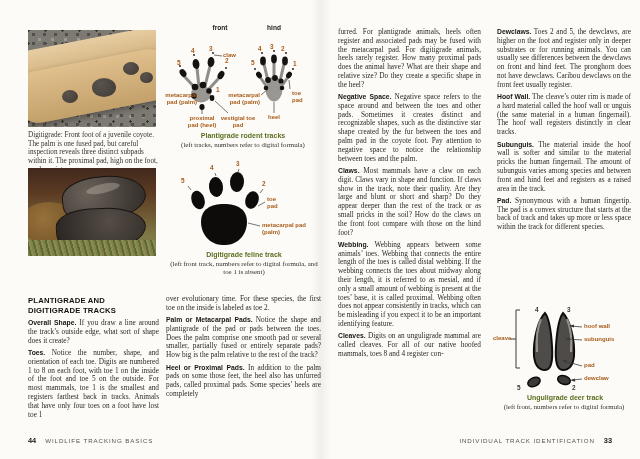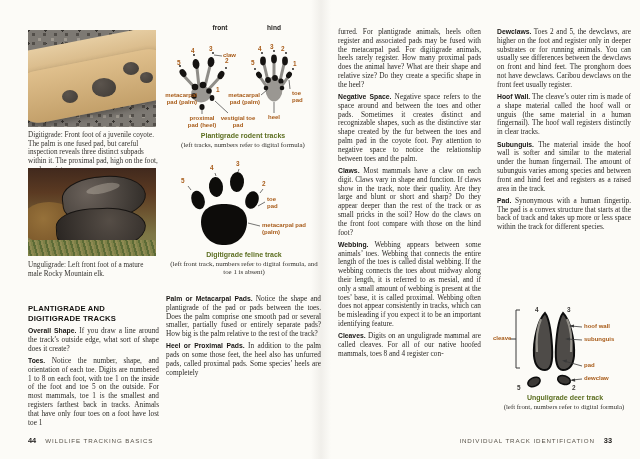--- a/index.html
+++ b/index.html
@@ -16,21 +16,21 @@
   }
   .gutter{position:absolute;left:311px;top:0;width:20px;height:459px;
     background:linear-gradient(90deg,rgba(0,0,0,0),rgba(90,80,70,0.07) 50%,rgba(0,0,0,0));}
 
   
   .col{position:absolute;text-align:justify;font-size:7.3px;line-height:8.8px;}
   .para{margin:0 0 3.5px 0;}
   .para:last-child{margin-bottom:0;}
   .lead{font-family:"Liberation Sans",sans-serif;font-weight:bold;font-size:6.8px;color:#181614;}
   .subhead{font-family:"Liberation Sans",sans-serif;font-weight:bold;font-size:7.7px;
-    line-height:9.6px;letter-spacing:0.2px;color:#141210;text-align:left;margin:12px 0 4px 0;}
+    line-height:9.6px;letter-spacing:0.2px;color:#141210;text-align:left;margin:4px 0 4px 0;}
   .subhead.inrun{margin:2px 0 3.5px 0;}
   .photo-caption{position:absolute;font-size:7.2px;line-height:8.7px;text-align:left;color:#34322e;}
 
   
   .fig{position:absolute;}
   .fig svg{position:absolute;left:0;top:0;}
   .fig-num{position:absolute;font-family:"Liberation Sans",sans-serif;font-weight:bold;
     font-size:6.4px;line-height:7px;color:var(--orange);}
   .fig-num.dark{color:#3a3836;}
   .fig-label{position:absolute;font-family:"Liberation Sans",sans-serif;font-weight:bold;
@@ -99,21 +99,20 @@
   </div>
   <div class="photo-caption" style="left:28px;top:131px;width:131px;">Digitigrade: Front foot of a juvenile coyote. The palm is one fused pad, but careful inspection reveals three distinct subpads within it. The proximal pad, high on the foot, rarely registers.</div>
 
   <div class="photo photo2">
     <div class="fur"></div>
     <div class="hoof hoof1"></div>
     <div class="hoof hoof2"></div>
     <div class="hoof-shine"></div>
     <div class="grass"></div>
   </div>
-  <div class="photo-caption" style="left:28px;top:261px;width:131px;">Unguligrade: Left front foot of a mature male Rocky Mountain elk.</div>
 
   <div class="col" style="left:28px;top:292px;width:131px;">
     <div class="subhead">PLANTIGRADE AND DIGITIGRADE TRACKS</div>
     <p class="para"><span class="lead">Overall Shape.</span><span> If you draw a line around the track’s outside edge, what sort of shape does it create?</span></p>
     <p class="para"><span class="lead">Toes.</span><span> Notice the number, shape, and orientation of each toe. Digits are numbered 1 to 8 on each foot, with toe 1 on the inside of the foot and toe 5 on the outside. For most mammals, toe 1 is the smallest and registers farthest back in tracks. Animals that have only four toes on a foot have lost toe 1</span></p>
   </div>
 
   <div class="footer" style="left:28px;">
     <span class="pn">44</span><span class="sp"></span><span class="rt">WILDLIFE TRACKING BASICS</span>
   </div>
@@ -229,36 +228,37 @@
     <div class="fig-num" style="left:40px;top:4px;">4</div>
     <div class="fig-num" style="left:66px;top:0;">3</div>
     <div class="fig-num" style="left:92px;top:20px;">2</div>
     <div class="fig-label" style="left:97px;top:36px;width:18px;">toe pad</div>
     <div class="fig-label" style="left:92px;top:62px;width:58px;">metacarpal pad (palm)</div>
   </div>
   <div class="fig-caption-title" style="left:164px;top:251px;width:160px;">Digitigrade feline track</div>
   <div class="fig-caption-sub" style="left:168px;top:260px;width:152px;">(left front track, numbers refer to digital formula, and toe 1 is absent)</div>
 
   <div class="col" style="left:166px;top:295px;width:155px;">
+    <p class="para"><span>over evolutionary time. For these species, the first toe on the inside is labeled as toe 2.</span></p>
     <p class="para"><span class="lead">Palm or Metacarpal Pads.</span><span> Notice the shape and plantigrade of the pad or pads between the toes. Does the palm comprise one smooth pad or several smaller, partially fused or entirely separate pads? How big is the palm relative to the rest of the track?</span></p>
     <p class="para"><span class="lead">Heel or Proximal Pads.</span><span> In addition to the palm pads on some those feet, the heel also has unfurred pads, called proximal pads. Some species’ heels are completely</span></p>
   </div>
 
   <div class="col" style="left:338px;top:28px;width:143px;">
     <p class="para"><span>furred. For plantigrade animals, heels often register and associated pads may be fused with the metacarpal pad. For digitigrade animals, heels rarely register. How many proximal pads does the animal have? What are their shape and relative size? Do they create a specific shape in the heel?</span></p>
     <p class="para"><span class="lead">Negative Space.</span><span> Negative space refers to the space around and between the toes and other pads. Sometimes it creates distinct and recognizable shapes, such as the distinctive star shape created by the fur between the toes and palm pad in the coyote foot. Pay attention to negative space to notice the relationship between toes and the palm.</span></p>
     <p class="para"><span class="lead">Claws.</span><span> Most mammals have a claw on each digit. Claws vary in shape and function. If claws show in the track, note their quality. Are they large and blunt or short and sharp? Do they appear deeper than the rest of the track or as small pricks in the soil? How do the claws on the front foot compare with those on the hind foot?</span></p>
     <p class="para"><span class="lead">Webbing.</span><span> Webbing appears between some animals’ toes. Webbing that connects the entire length of the toes is called distal webbing. If the webbing connects the toes about midway along their length, it is referred to as mesial, and if only a small amount of webbing is present at the toes’ base, it is called proximal. Webbing often does not appear consistently in tracks, which can be misleading if you expect it to be an important identifying feature.</span></p>
     <p class="para"><span class="lead">Cleaves.</span><span> Digits on an unguligrade mammal are called cleaves. For all of our native hoofed mammals, toes 8 and 4 register con-</span></p>
   </div>
 
   <div class="col" style="left:497px;top:28px;width:134px;">
     <p class="para"><span class="lead">Dewclaws.</span><span> Toes 2 and 5, the dewclaws, are higher on the foot and register only in deeper substrates or for running animals. You can usually see differences between the dewclaws on front and hind feet. The pronghorn does not have dewclaws. Caribou dewclaws on the front feet usually register.</span></p>
-    <p class="para"><span class="lead">Hoof Wall.</span><span> The cleave’s outer rim is made of a shape material called the hoof wall or unguis (the same material in a human fingernail). The hoof wall registers distinctly in clear tracks.</span></p>
-    <p class="para"><span class="lead">Subunguis.</span><span> The material inside the hoof wall is softer and similar to the material under the human fingernail. The amount of subunguis varies among species and between front and hind feet and registers as a raised area in the track.</span></p>
+    <p class="para"><span class="lead">Hoof Wall.</span><span> The cleave’s outer rim is made of a hard material called the hoof wall or unguis (the same material in a human fingernail). The hoof wall registers distinctly in clear tracks.</span></p>
+    <p class="para"><span class="lead">Subunguis.</span><span> The material inside the hoof wall is softer and similar to the material pricks the human fingernail. The amount of subunguis varies among species and between front and hind feet and registers as a raised area in the track.</span></p>
     <p class="para"><span class="lead">Pad.</span><span> Synonymous with a human fingertip. The pad is a convex structure that starts at the back of track and takes up more or less space within the track for different species.</span></p>
   </div>
 
   <div class="fig" style="left:493px;top:306px;width:143px;height:86px;">
     <svg width="143" height="86" viewBox="0 0 143 86">
 
       <path d="M52,7 C45,14 40,34 41,50 C42,60 46,64 52,64 C58,64 60,56 59,40 C58,24 56,12 52,7 Z" fill="#4e4b48" stroke="#0d0d0d" stroke-width="2"></path>
       <path d="M70,7 C77,14 82,34 81,50 C80,60 76,64 70,64 C64,64 62,56 63,40 C64,24 66,12 70,7 Z" fill="#4e4b48" stroke="#0d0d0d" stroke-width="2"></path>
       <path d="M48,13 C44,22 43,34 44,46" fill="none" stroke="#a6a29a" stroke-width="2.2" opacity="0.85"></path>
       <path d="M74,13 C78,22 79,34 78,46" fill="none" stroke="#a6a29a" stroke-width="2.2" opacity="0.85"></path>

